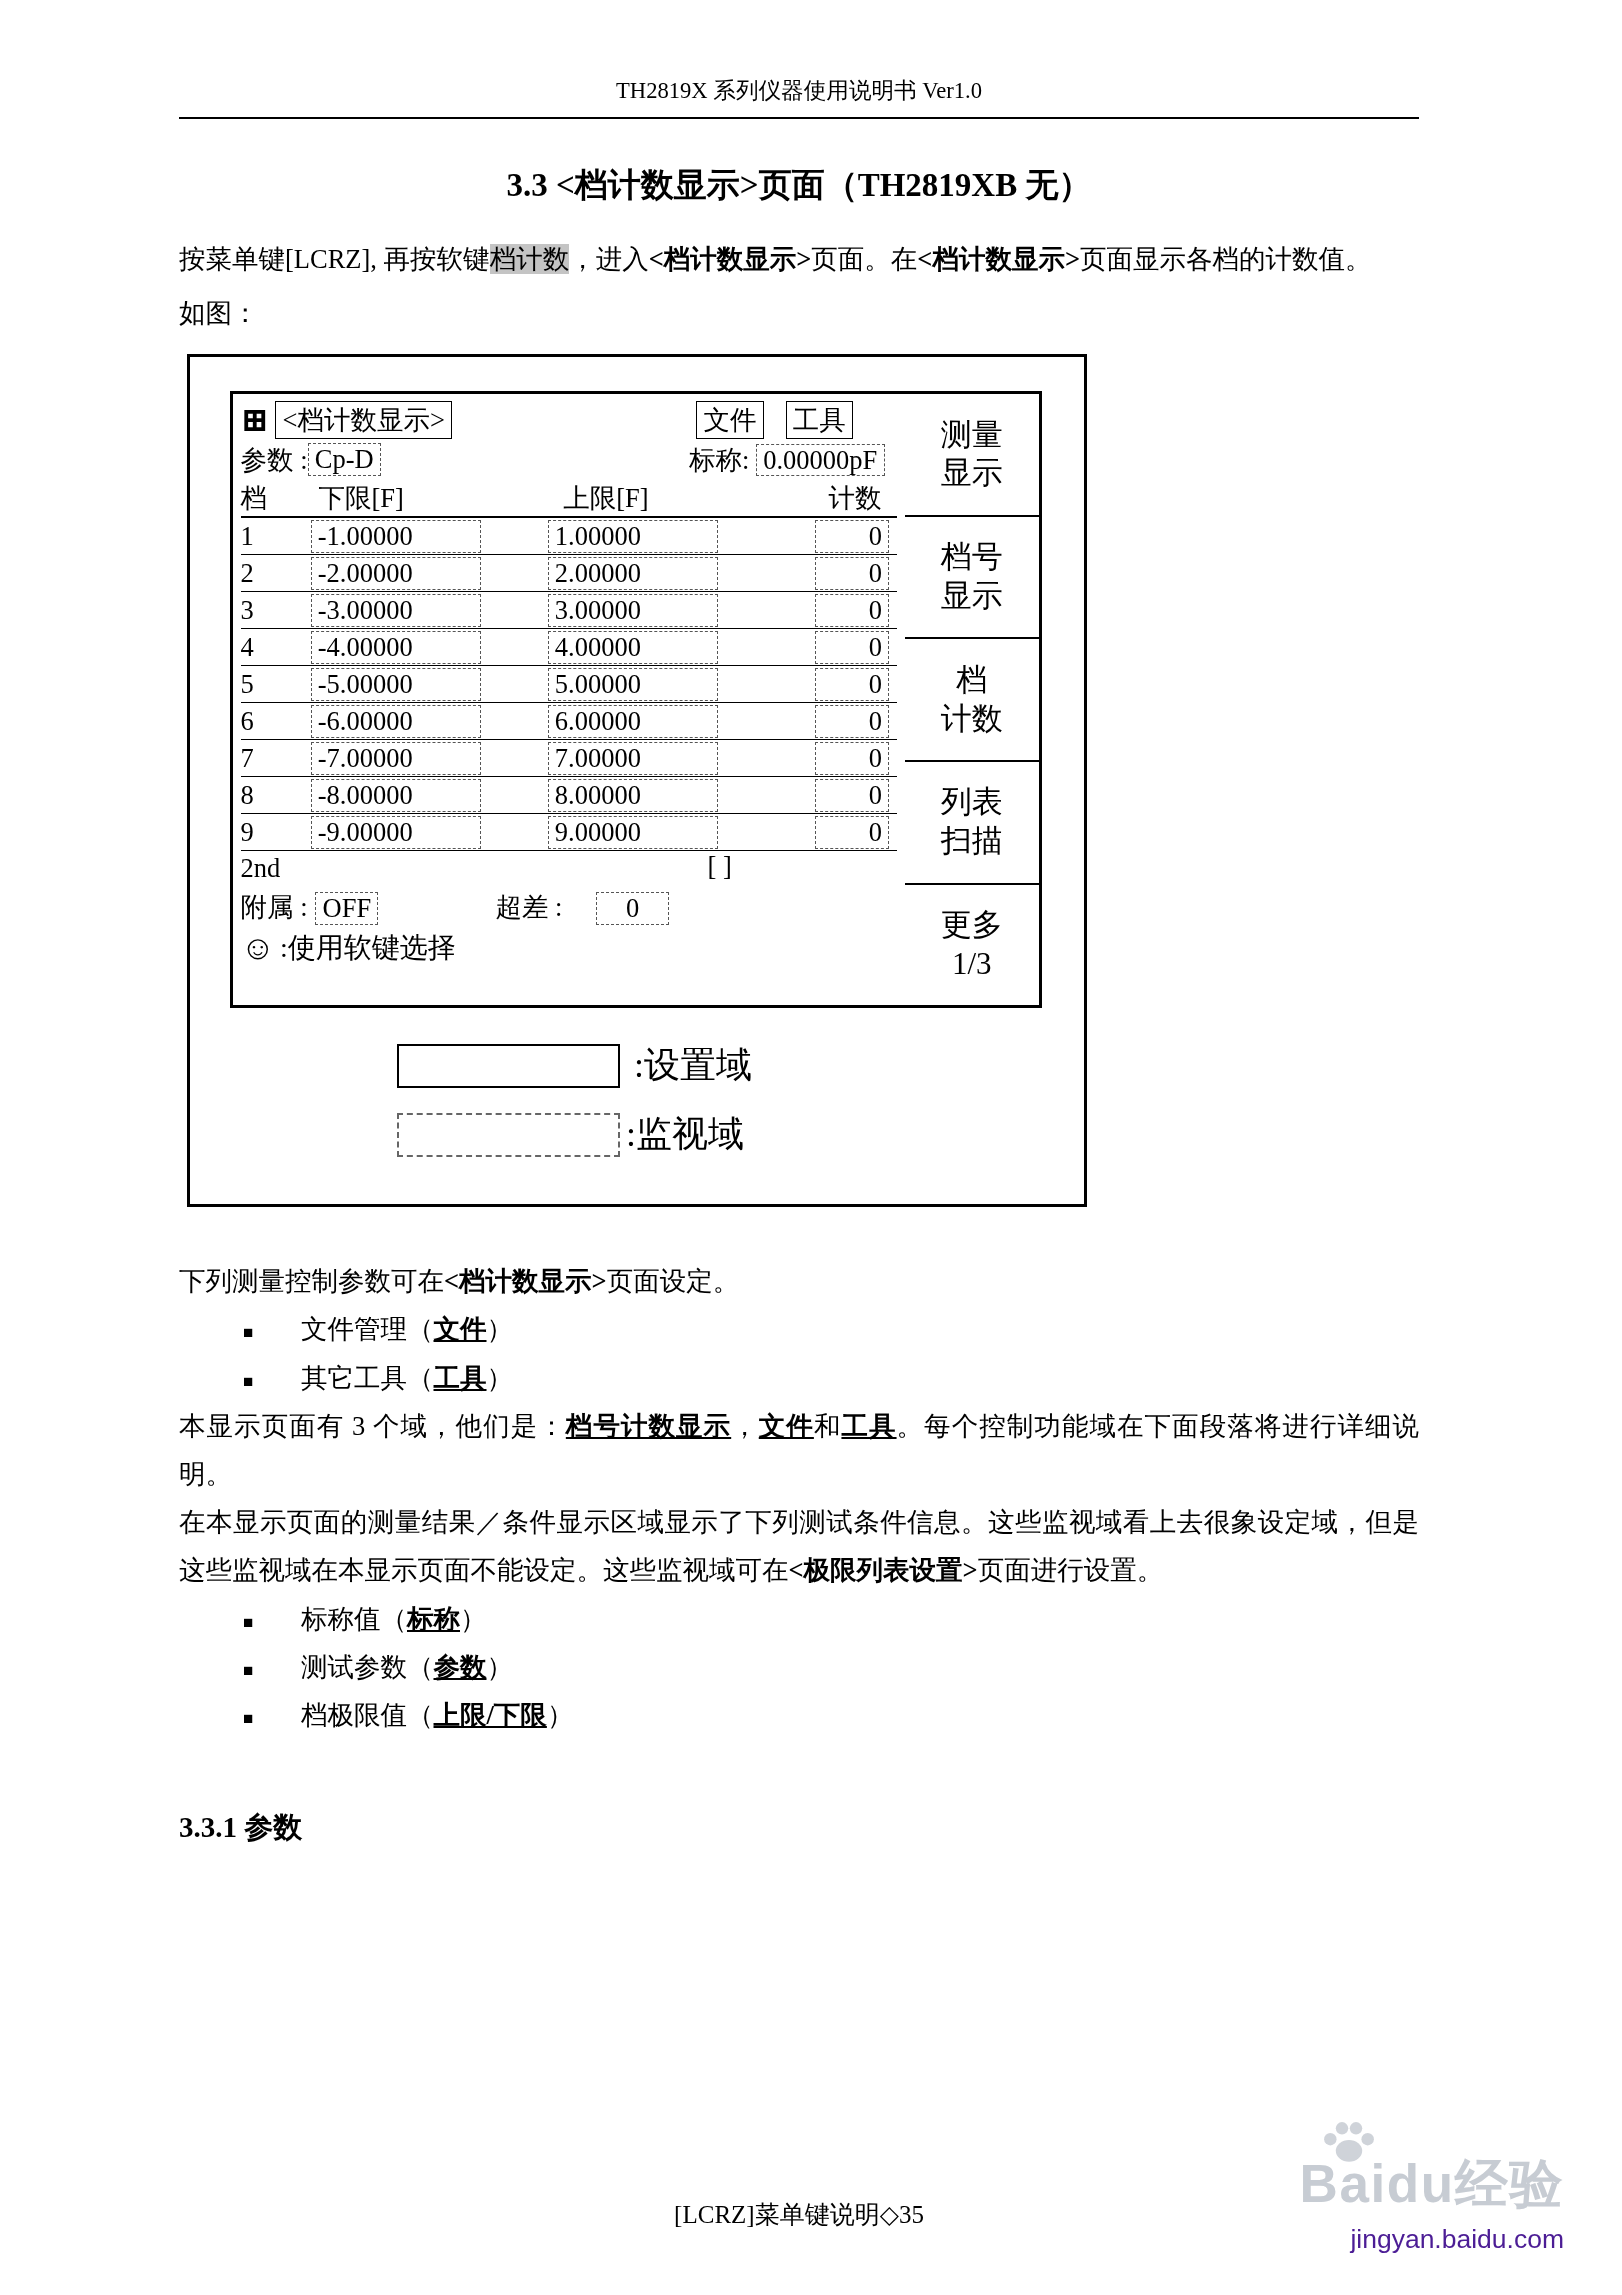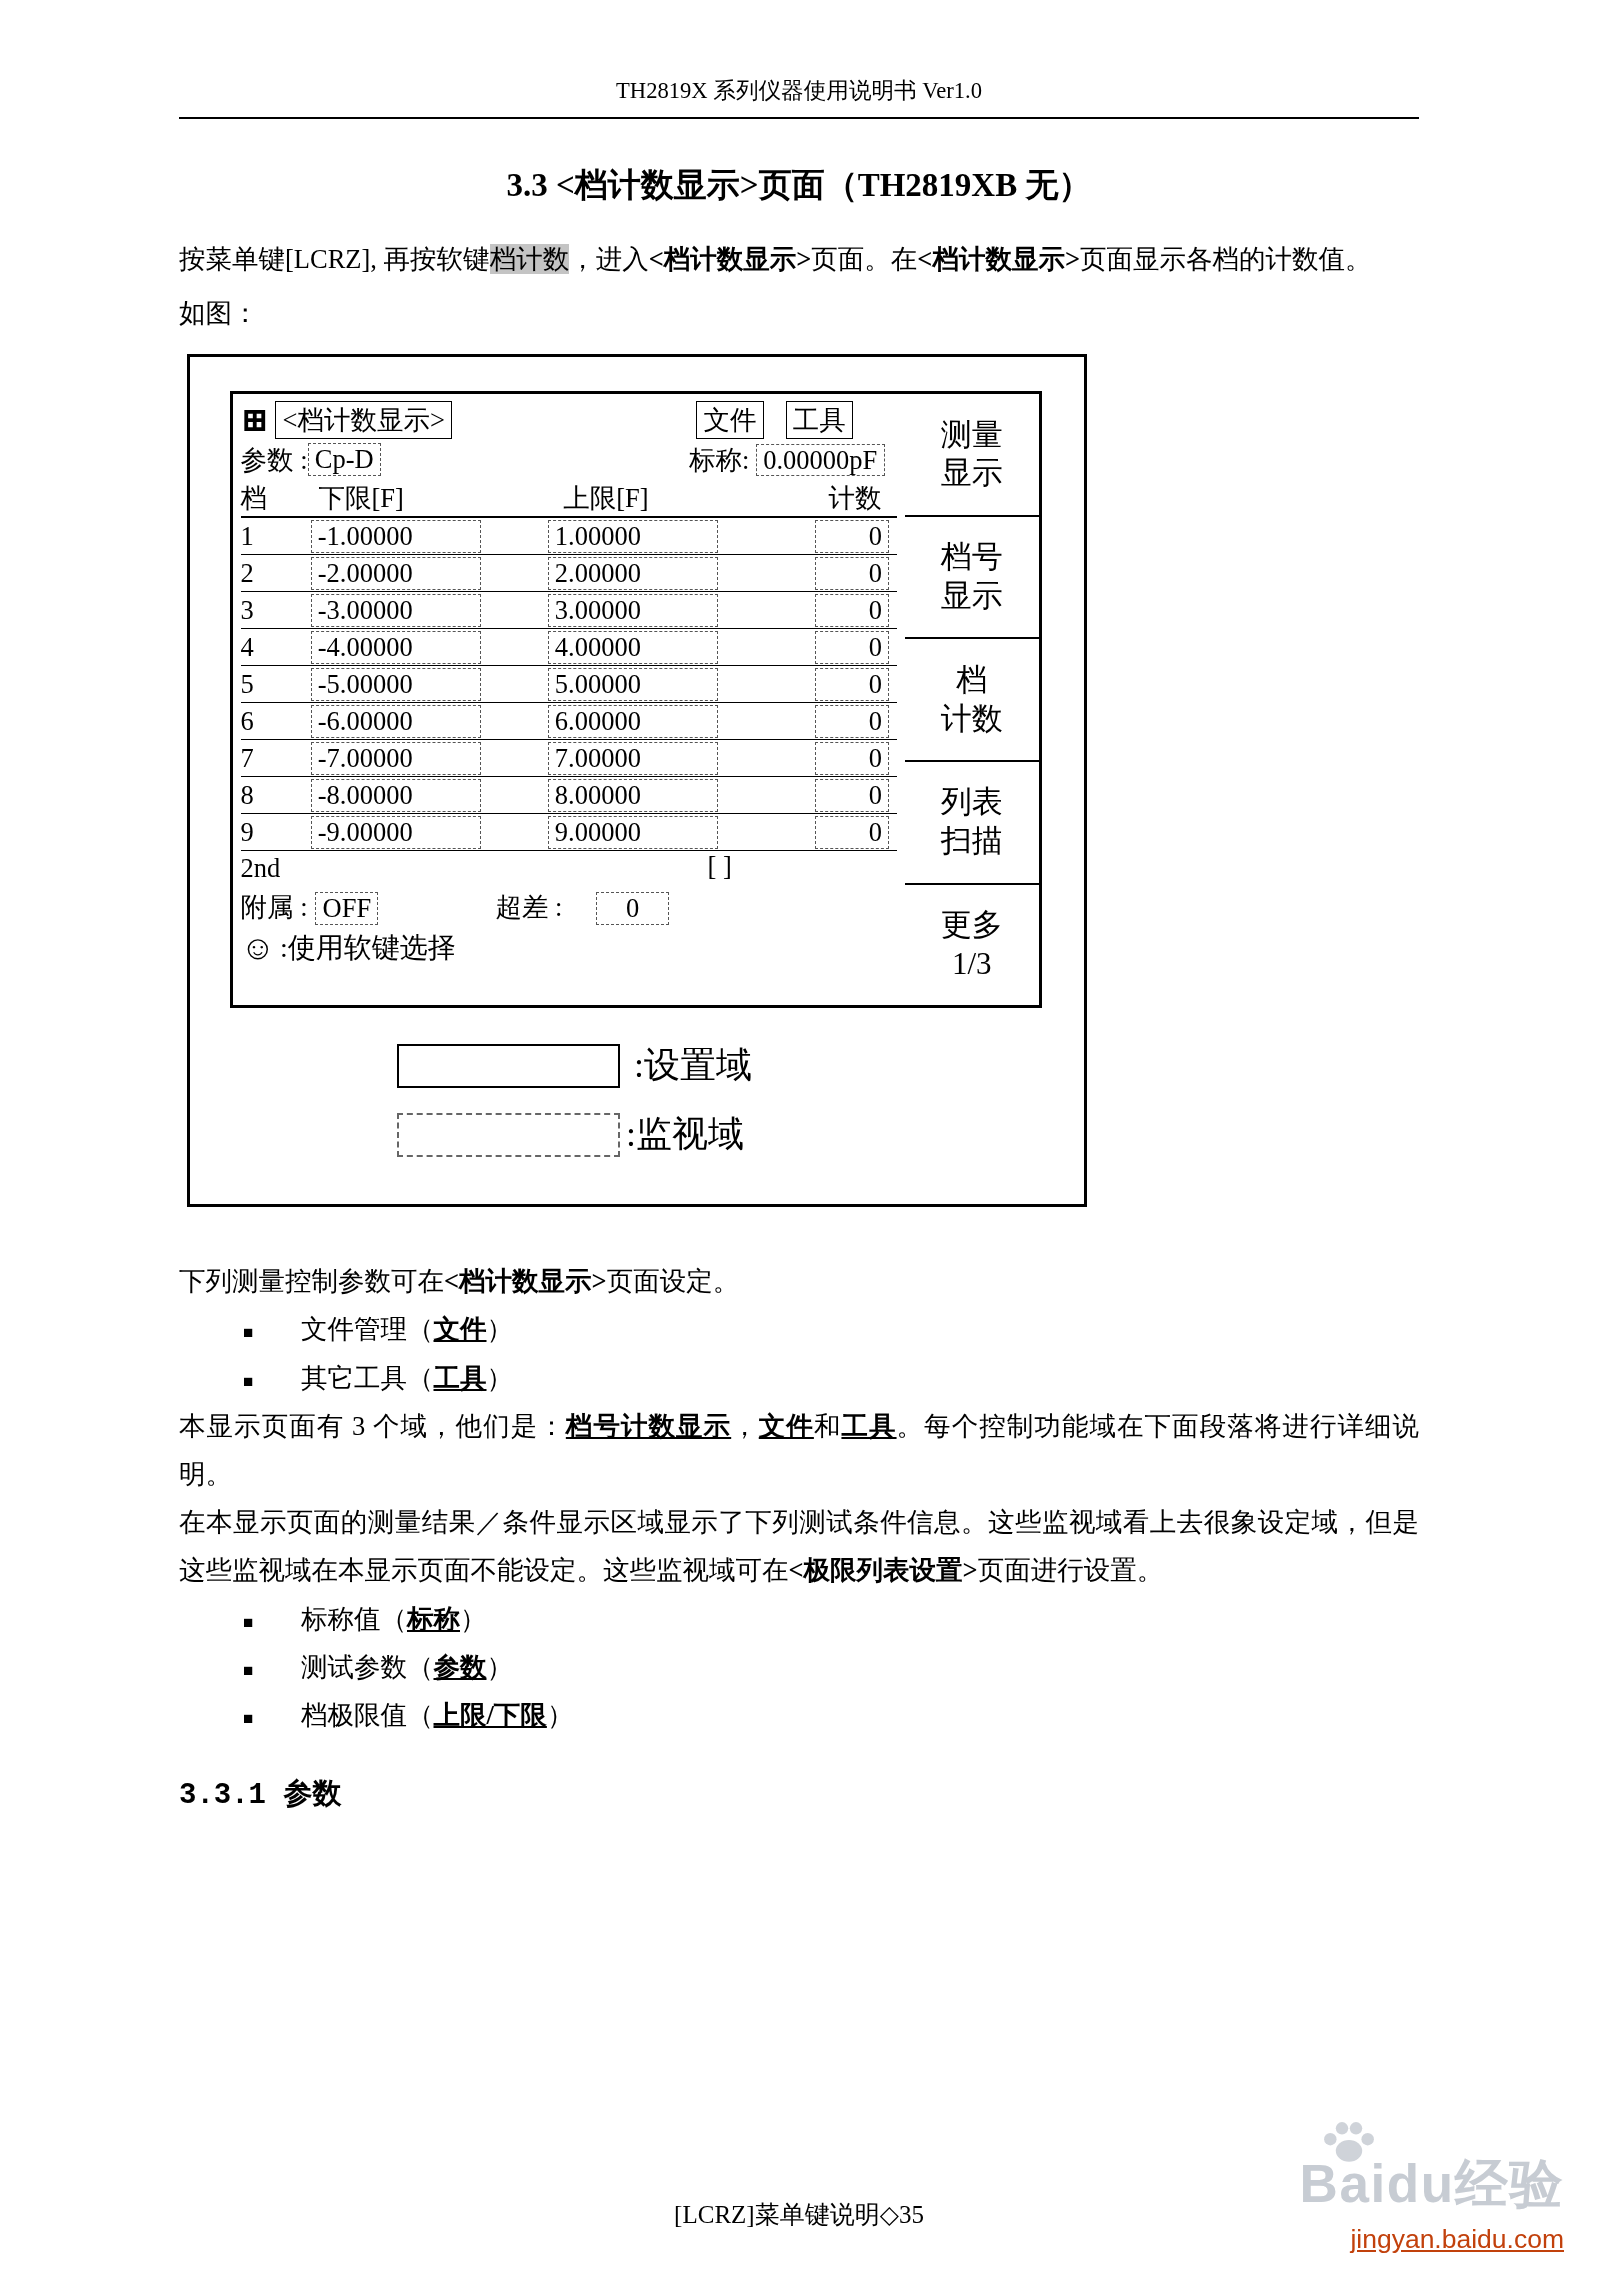--- a/index.html
+++ b/index.html
@@ -70,32 +70,32 @@
   .legend-box { width:223px; height:44px; box-sizing:border-box; }
   .solid-box  { border:2.3px solid #000; }
   .dashed-box { border:2.3px dashed #666; }
   .legend-label { font-size:36px; margin-left:6.2px; }
 
   
   .bullet-row { display:flex; align-items:baseline; font-size:26.5px; line-height:1.82;
                 padding-left:64px; }
   .bullet-marker { width:58px; font-size:17px; flex:0 0 58px; }
 
-  .subsection-title { font-family:Liberation Mono, monospace; font-weight:bold;
-                      font-size:29px; margin-top:35px; }
+  .subsection-title { font-family:Liberation Serif, serif; font-weight:bold;
+                      font-size:29px; margin-top:69px; }
   .indent-para { text-indent:56px; }
 
   .footer { position:absolute; left:0; right:0; bottom:64px; text-align:center; font-size:25px; }
 
   .watermark { position:absolute; right:34px; bottom:40px; text-align:right;
                font-family:"Liberation Sans","DejaVu Sans",sans-serif; color:#c7ccd3; }
   .wm-brand { position:relative; font-size:53px; font-weight:bold; letter-spacing:1.6px;
               display:inline-block; }
   .wm-paw { position:absolute; top:-33px; right:187px; }
-  .wm-url { font-size:26.5px; margin-top:3.1px; color:#c2410c;text-decoration:underline; }
+  .wm-url { font-size:26.5px; margin-top:3.1px; color:#4c1d95; }
 </style>
 </head>
 <body>
 
 <div class="page">
   <div class="content">
 
     <div class="doc-header">TH2819X 系列仪器使用说明书 Ver1.0</div>
     <div class="header-rule"></div>
 

